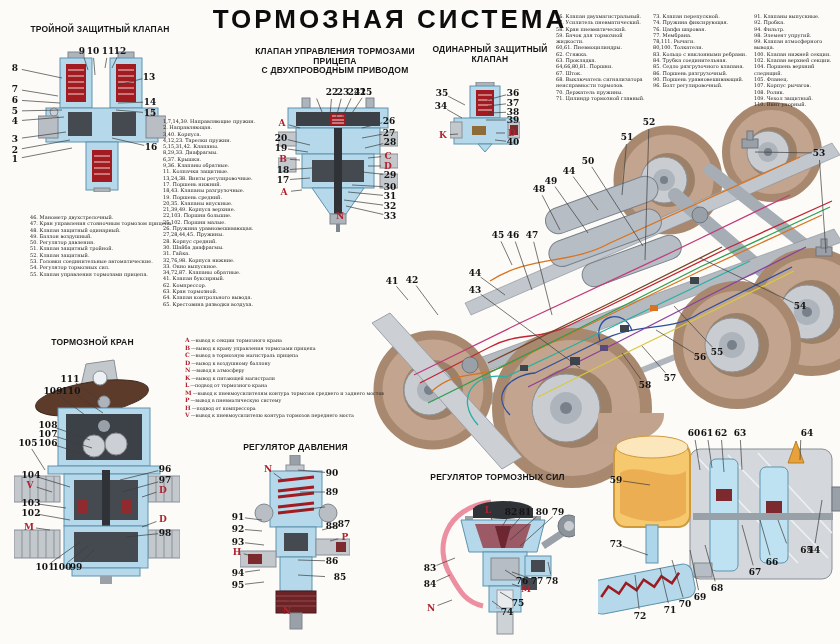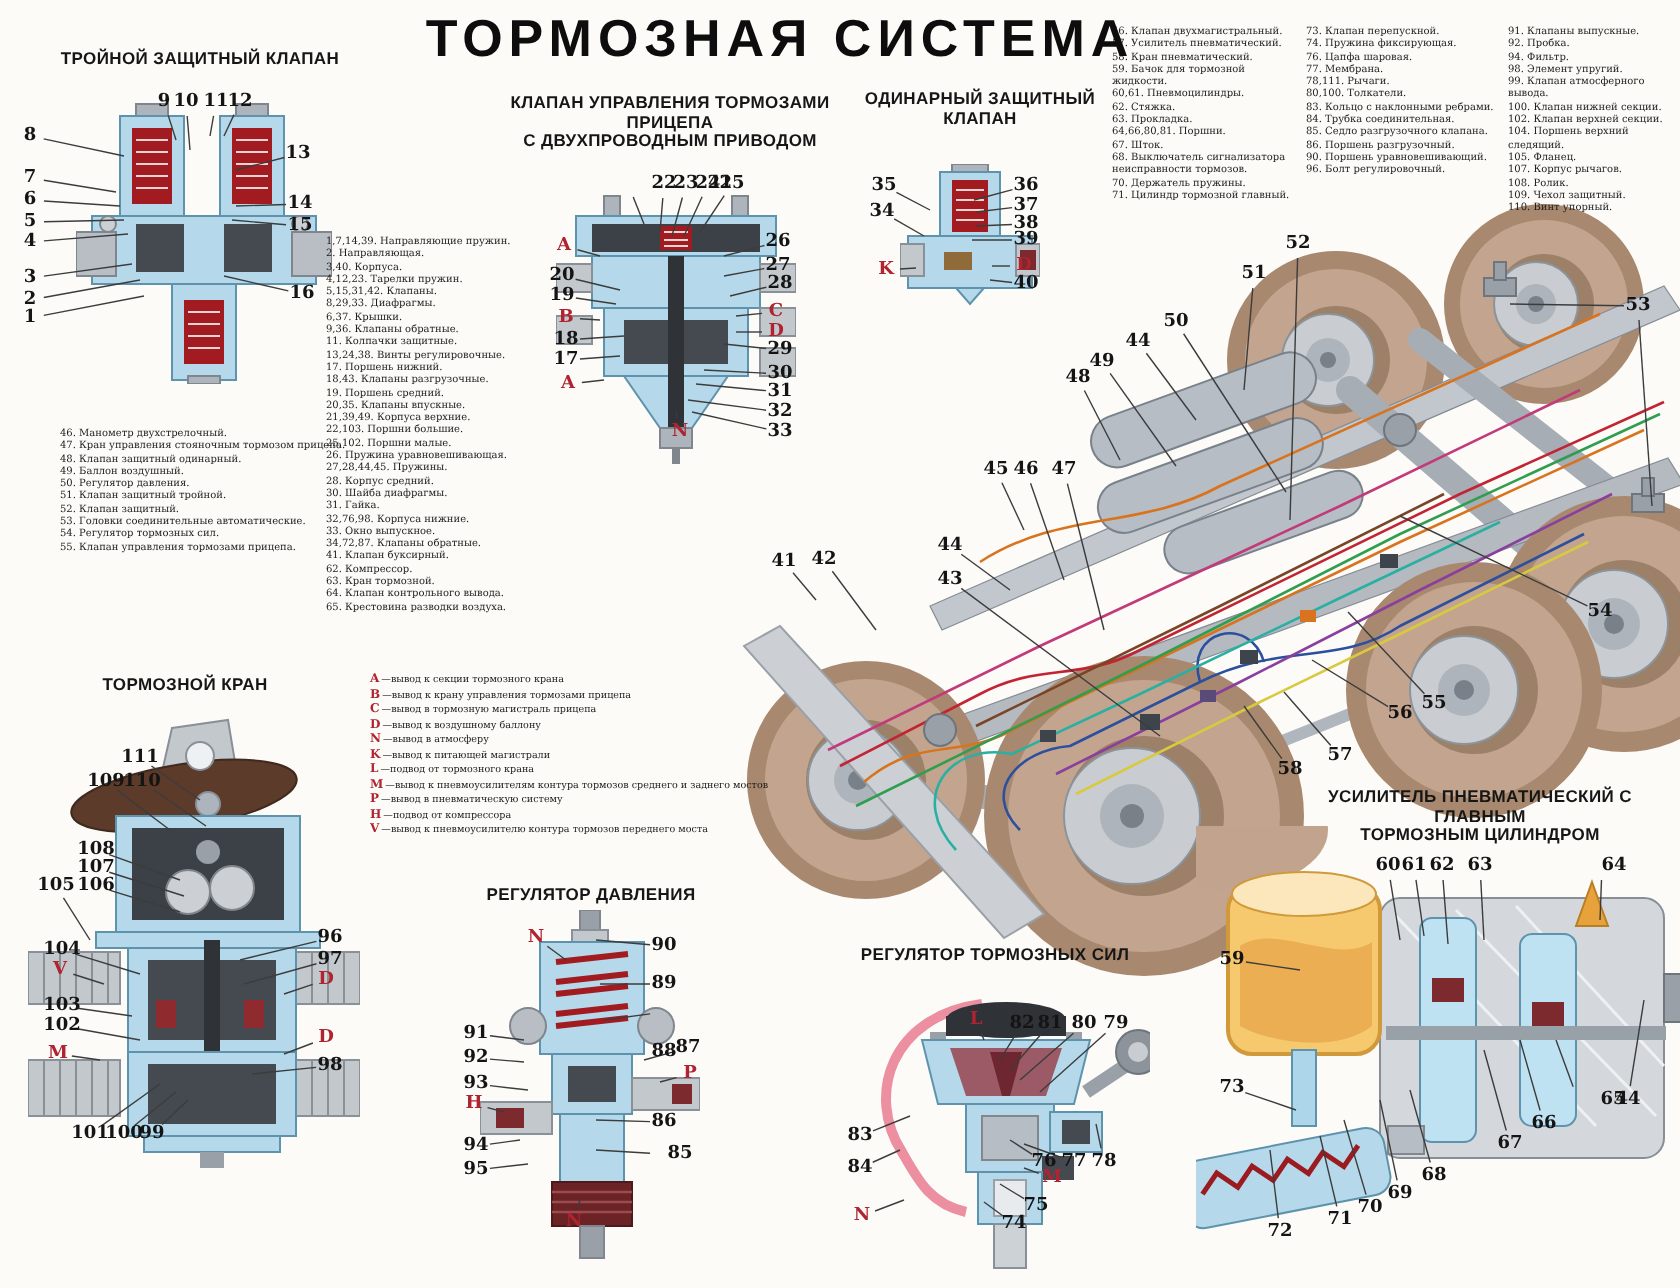--- a/index.html
+++ b/index.html
@@ -35,24 +35,20 @@
     <div>ОДИНАРНЫЙ ЗАЩИТНЫЙ</div>
     <div>КЛАПАН</div>
   </div>
   <div class="sec-title" style="left:237px;top:47px;width:196px">
     <div>КЛАПАН УПРАВЛЕНИЯ ТОРМОЗАМИ ПРИЦЕПА</div>
     <div>С ДВУХПРОВОДНЫМ ПРИВОДОМ</div>
   </div>
   <div class="sec-title" style="left:10px;top:338px;width:165px">ТОРМОЗНОЙ  КРАН</div>
   <div class="sec-title" style="left:228px;top:443px;width:135px">РЕГУЛЯТОР ДАВЛЕНИЯ</div>
   <div class="sec-title" style="left:420px;top:473px;width:155px">РЕГУЛЯТОР ТОРМОЗНЫХ СИЛ</div>
-  <div class="sec-title" style="left:640px;top:394px;width:200px">
-    <div>УСИЛИТЕЛЬ ПНЕВМАТИЧЕСКИЙ С ГЛАВНЫМ</div>
-    <div>ТОРМОЗНЫМ ЦИЛИНДРОМ</div>
-  </div>
 
   <ul class="legend" id="legend-left" style="left:30px;top:214px;width:150px">
       <li>46. Манометр двухстрелочный.</li>
       <li>47. Кран управления стояночным тормозом прицепа.</li>
       <li>48. Клапан защитный одинарный.</li>
       <li>49. Баллон воздушный.</li>
       <li>50. Регулятор давления.</li>
       <li>51. Клапан защитный тройной.</li>
       <li>52. Клапан защитный.</li>
       <li>53. Головки соединительные автоматические.</li>

